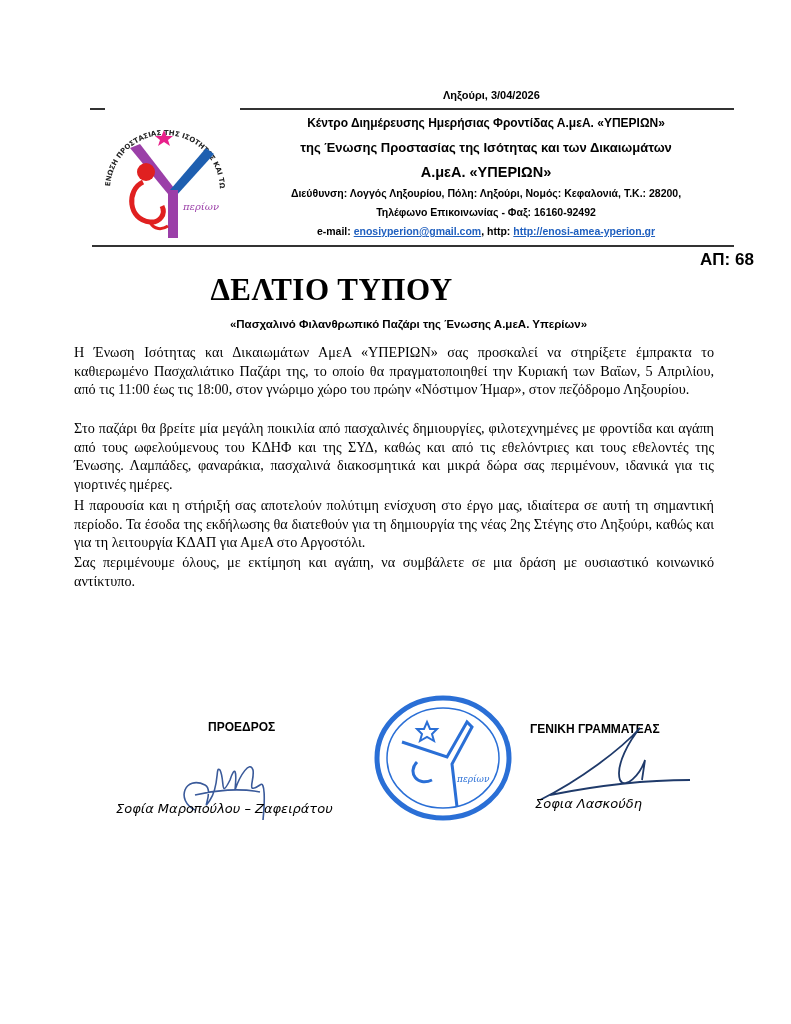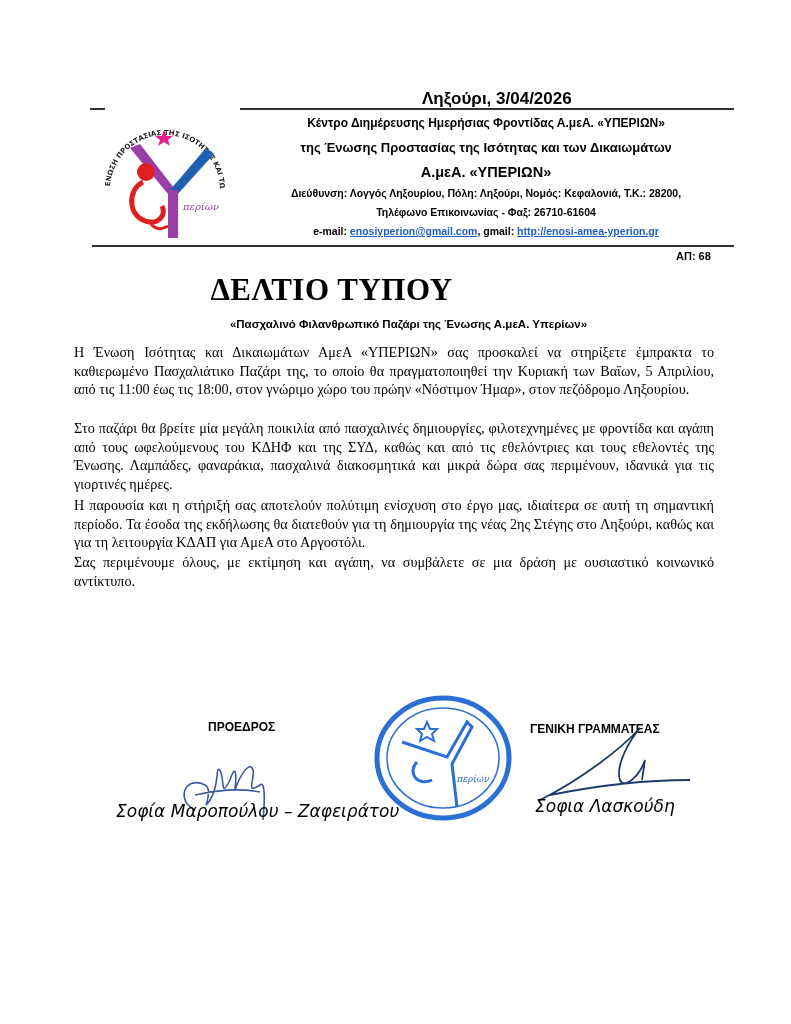--- a/index.html
+++ b/index.html
@@ -1,42 +1,42 @@
 <!DOCTYPE html>
 <html><head>
 <meta charset="utf-8">
 <style>
   html, body { margin:0; padding:0; background:#ffffff; }
   body { width:791px; height:1024px; position:relative; overflow:hidden; font-family:"Liberation Sans", sans-serif; color:#000; }
   .abs { position:absolute; }
-  .date { left:422px; top:89px; font-size:17px; font-weight:bold; }
+  .date { left:443px; top:89px; font-size:11px; font-weight:bold; }
   .rule-top { left:90px; top:108px; width:644px; height:2px; background:#333; }
   .rule-top-gap { left:105px; top:106px; width:135px; height:4px; background:#fff; }
   .rule-bot { left:92px; top:245px; width:642px; height:2px; background:#333; }
   .logo { left:88px; top:110px; width:150px; height:130px; }
   .hdr { left:236px; width:500px; text-align:center; font-weight:bold; }
   .h1 { top:116px; font-size:12px; }
   .h2 { top:140px; font-size:13px; }
   .h3 { top:164px; font-size:14.5px; }
   .h4 { top:187px; font-size:10.5px; }
   .h5 { top:206px; font-size:10.5px; }
   .h6 { top:225px; font-size:10.5px; }
   .h6 a { color:#1f5fbf; text-decoration:underline;margin-top:8px; }
-  .ap { left:676px; top:250px; font-size:11px; font-weight:bold; }
+  .ap { left:700px; top:250px; font-size:17px; font-weight:bold; }
   .title { left:0; width:663px; top:272px; text-align:center; font-family:"Liberation Serif", serif; font-weight:bold; font-size:31px; letter-spacing:0.5px; }
   .subtitle { left:13px; width:791px; top:318px; text-align:center; font-size:11.5px; font-weight:bold; }
   .body { left:74px; width:640px; font-family:"Liberation Serif", serif; font-size:14.2px; line-height:18.5px; text-align:justify; }
   .p1 { top:343px; }
   .p2 { top:419px; }
   .p3 { top:496px; }
   .p4 { top:553px; }
   .role { font-weight:bold; font-size:12px; }
   .pres-role { left:208px; top:720px; }
   .sec-role { left:520px; top:722px;margin-left:10px; }
-  .name { font-size:17px; font-style:italic; font-family:"DejaVu Sans", sans-serif; }
+  .name { font-size:13px; font-style:italic; font-family:"DejaVu Sans", sans-serif; }
   .pres-name { left:116px; top:801px; }
   .sec-name { left:535px; top:796px; }
   .sig1 { left:165px; top:740px; width:130px; height:100px; }
   .sig2 { left:520px; top:720px; width:190px; height:90px; }
   .stamp { left:372px; top:692px; width:142px; height:132px; }
 </style>
 </head>
 <body>
 
 <div class="abs date">Ληξούρι, 3/04/2026</div>
@@ -62,23 +62,23 @@
     <path d="M55,72 C38,80 40,110 62,112 C72,113 78,104 74,96" stroke="#e02020" stroke-width="5" fill="none"></path>
     <path d="M62,112 C66,120 74,120 80,116" stroke="#e02020" stroke-width="3" fill="none"></path>
     <text x="95" y="100" font-size="10" font-style="italic" fill="#9b3fa8" font-family="DejaVu Serif, serif">περίων</text>
   </svg>
 </div>
 
 <div class="abs hdr h1">Κέντρο Διημέρευσης Ημερήσιας Φροντίδας Α.μεΑ. «ΥΠΕΡΙΩΝ»</div>
 <div class="abs hdr h2">της Ένωσης Προστασίας της Ισότητας και των Δικαιωμάτων</div>
 <div class="abs hdr h3">Α.μεΑ. «ΥΠΕΡΙΩΝ»</div>
 <div class="abs hdr h4">Διεύθυνση: Λογγός Ληξουρίου, Πόλη: Ληξούρι, Νομός: Κεφαλονιά, Τ.Κ.: 28200,</div>
-<div class="abs hdr h5">Τηλέφωνο Επικοινωνίας - Φαξ: 26710-61604</div>
+<div class="abs hdr h5">Τηλέφωνο Επικοινωνίας - Φαξ: 16160-92492</div>
 <div class="abs hdr h6">
-  <span>e-mail: </span><a>enosiyperion@gmail.com</a><span>, gmail: </span><a>http://enosi-amea-yperion.gr</a>
+  <span>e-mail: </span><a>enosiyperion@gmail.com</a><span>, http: </span><a>http://enosi-amea-yperion.gr</a>
 </div>
 
 <div class="abs rule-bot"></div>
 
 <div class="abs ap">ΑΠ:  68</div>
 
 <div class="abs title">ΔΕΛΤΙΟ ΤΥΠΟΥ</div>
 <div class="abs subtitle">«Πασχαλινό Φιλανθρωπικό Παζάρι της Ένωσης Α.μεΑ. Υπερίων»</div>
 
 <div class="abs body p1">Η Ένωση Ισότητας και Δικαιωμάτων ΑμεΑ «ΥΠΕΡΙΩΝ» σας προσκαλεί να στηρίξετε έμπρακτα το καθιερωμένο Πασχαλιάτικο Παζάρι της, το οποίο θα πραγματοποιηθεί την Κυριακή των Βαΐων, 5 Απριλίου, από τις 11:00 έως τις 18:00, στον γνώριμο χώρο του πρώην «Νόστιμον Ήμαρ», στον πεζόδρομο Ληξουρίου.</div>

